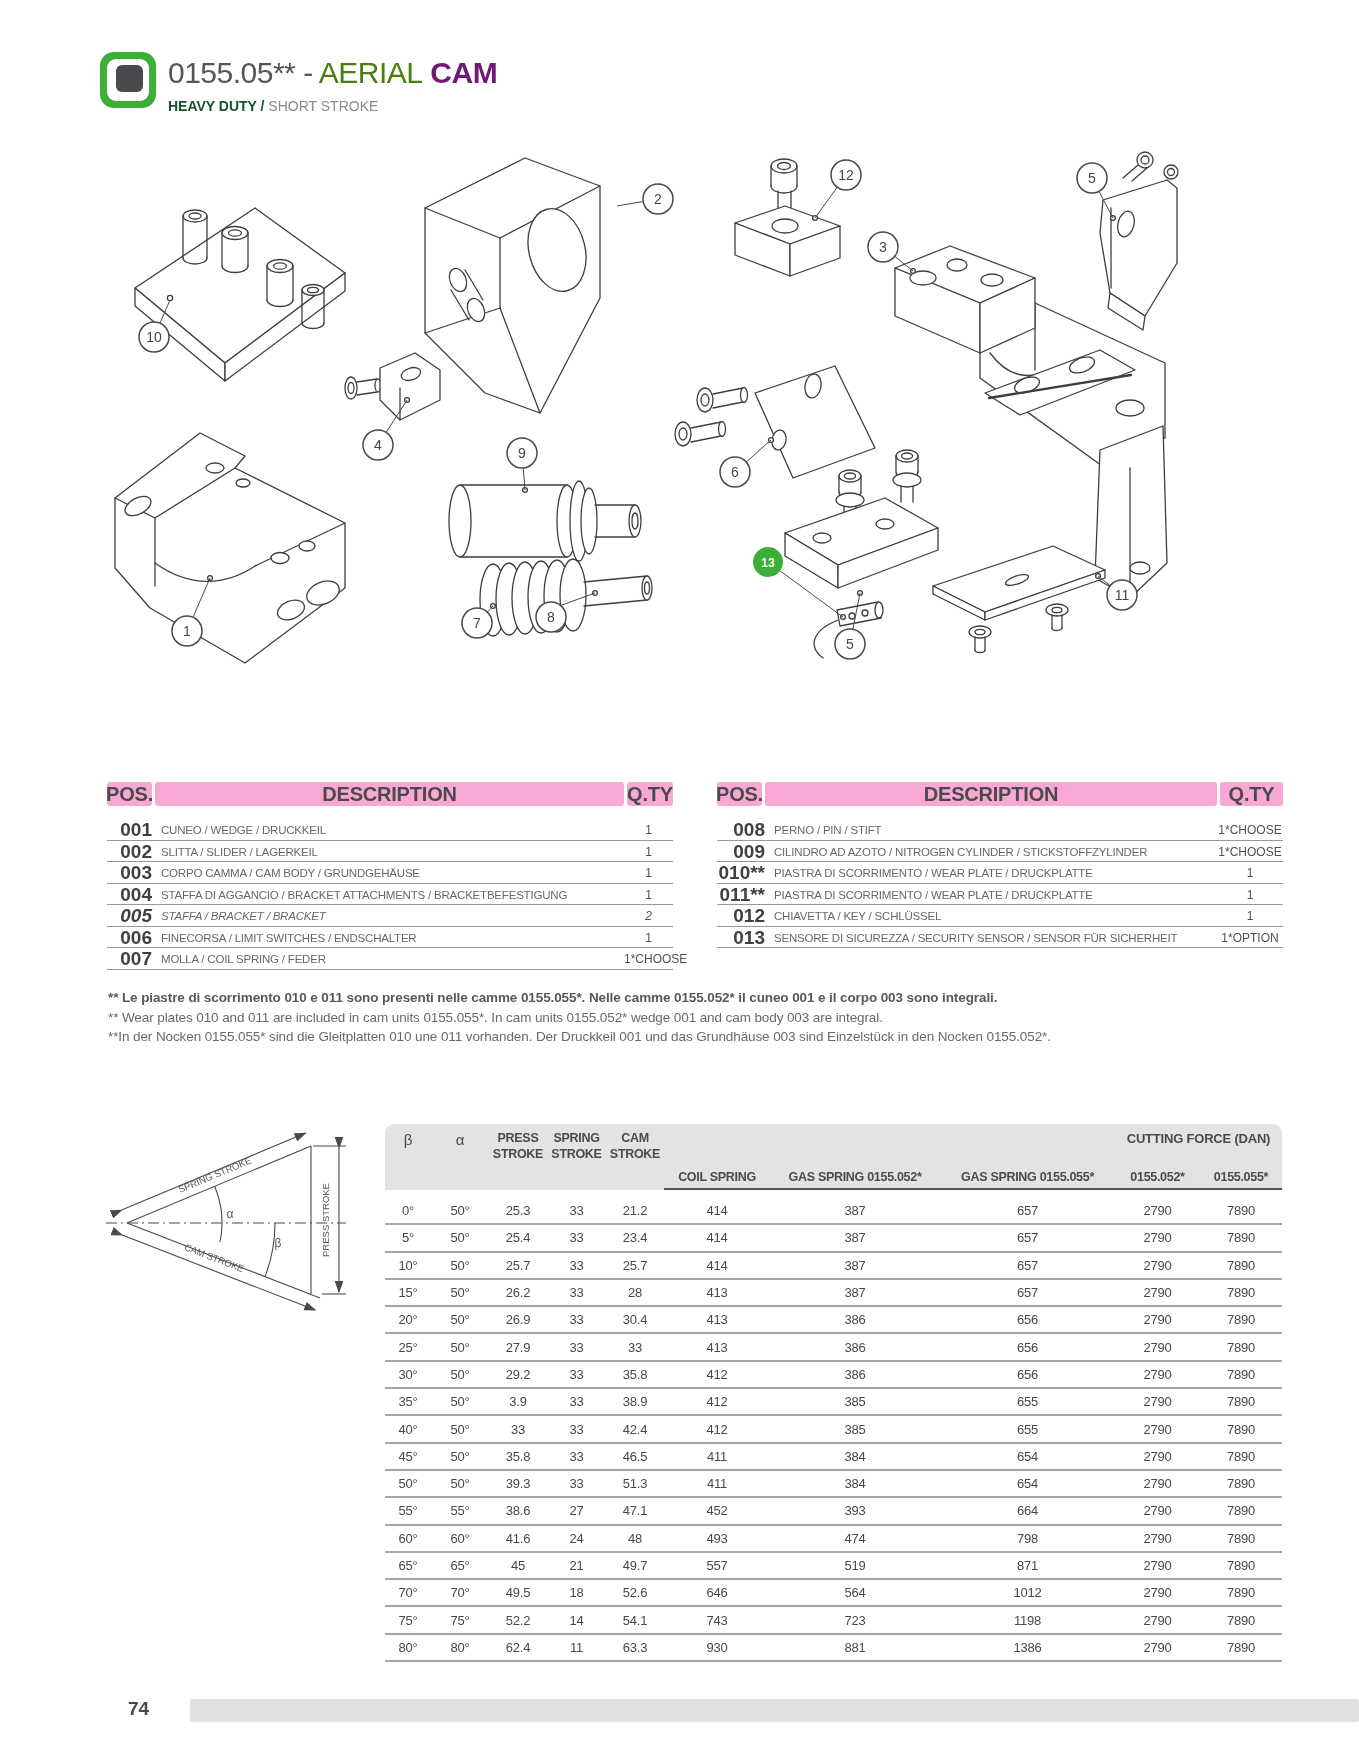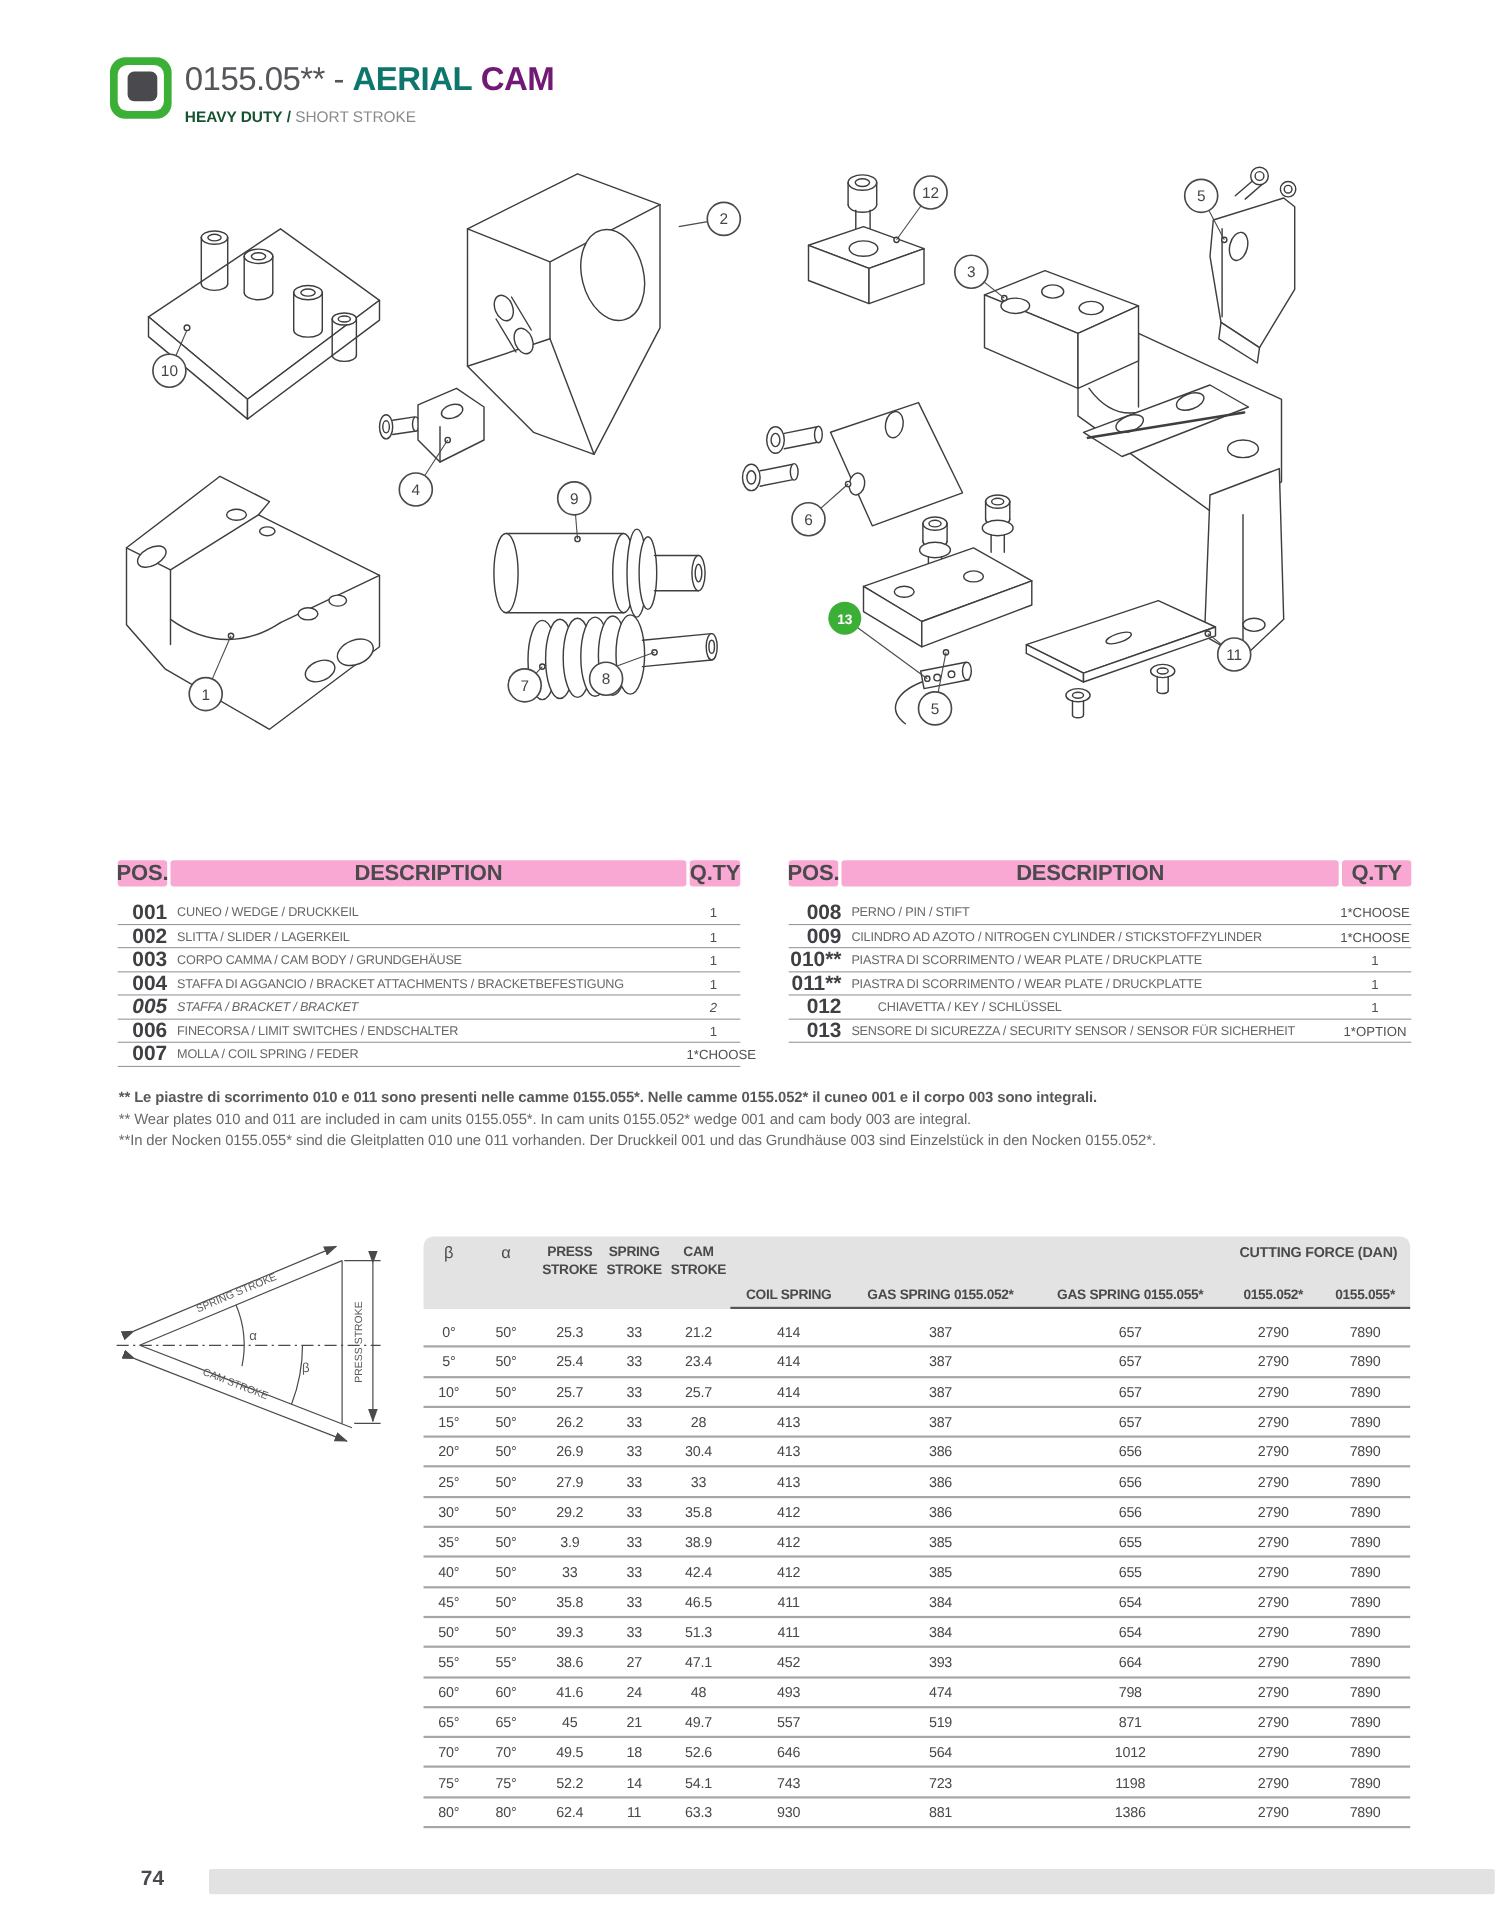--- a/index.html
+++ b/index.html
@@ -5,21 +5,21 @@
   html,body{margin:0;padding:0;background:#fff;}
   .page{position:relative;width:1359px;height:1754px;background:#fff;overflow:hidden;
         font-family:"Liberation Sans",sans-serif;color:#4a4a4e;}
   
   .hdr{position:absolute;left:100px;top:50px;}
   .logo{position:absolute;left:0;top:2px;width:56px;height:56px;background:#3caf36;border-radius:14px;}
   .logo .inner{position:absolute;left:7px;top:7px;width:42px;height:42px;background:#fff;border-radius:9px;}
   .logo .core{position:absolute;left:16px;top:13px;width:27px;height:27px;background:#4a4a4e;border-radius:6px;}
   .title{position:absolute;left:68px;top:6px;white-space:nowrap;font-size:30px;letter-spacing:-0.5px;}
   .title .code{font-weight:400;color:#55555a;}
-  .title .accent{font-weight:700;color:#0f766e;}
+  .title .accent{font-weight:400;color:#4d7c0f;}
   .title .rest{font-weight:800;color:#701a75;}
   .subtitle{position:absolute;left:68px;top:48px;white-space:nowrap;font-size:14px;}
   .subtitle .b{font-weight:700;color:#14532d;}
   .subtitle .l{font-weight:400;color:#8a8a8d;}
   
   .drawing{position:absolute;left:95px;top:138px;width:1085px;height:530px;}
   
   .parts-table{position:absolute;width:566px;}
   .pt-head{display:flex;gap:3px;height:24px;margin-bottom:13px;}
   .pt-h{background:#f9a8d4;border-radius:3px;display:flex;align-items:center;justify-content:center;
@@ -446,21 +446,21 @@
           <span class="desc">PIASTRA DI SCORRIMENTO  /  WEAR PLATE /  DRUCKPLATTE</span>
           <span class="qty">1</span>
         </div>
 
         <div class="pt-row" style="grid-template-columns:48px 1fr 66px;">
           <span class="pos">011**</span>
           <span class="desc">PIASTRA DI SCORRIMENTO  /  WEAR PLATE /  DRUCKPLATTE</span>
           <span class="qty">1</span>
         </div>
 
-        <div class="pt-row" style="grid-template-columns:48px 1fr 66px;gap:24px;">
+        <div class="pt-row" style="grid-template-columns:48px 1fr 66px;">
           <span class="pos">012</span>
           <span class="desc">CHIAVETTA / KEY / SCHLÜSSEL</span>
           <span class="qty">1</span>
         </div>
 
         <div class="pt-row" style="grid-template-columns:48px 1fr 66px;">
           <span class="pos">013</span>
           <span class="desc">SENSORE DI SICUREZZA / SECURITY SENSOR / SENSOR FÜR SICHERHEIT</span>
           <span class="qty">1*OPTION</span>
         </div>

